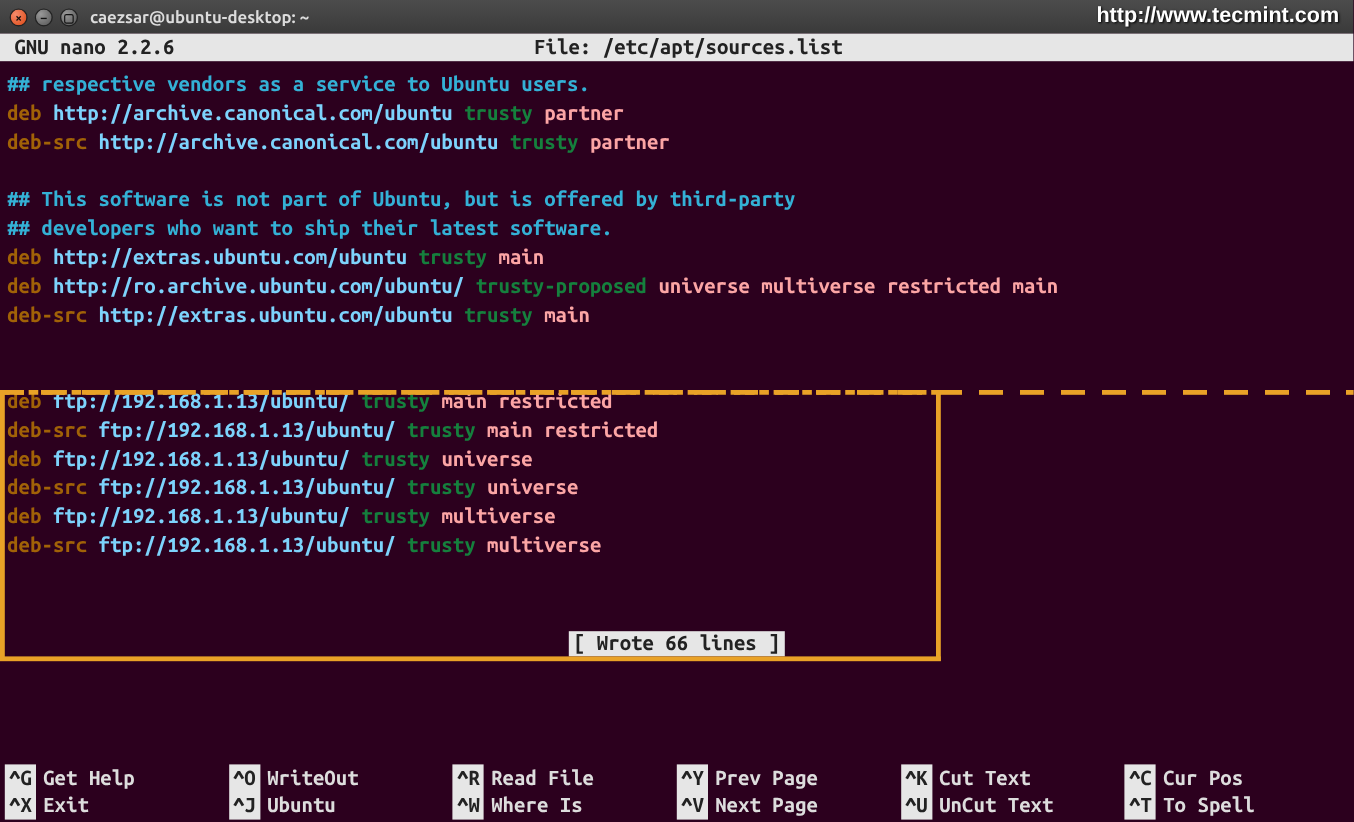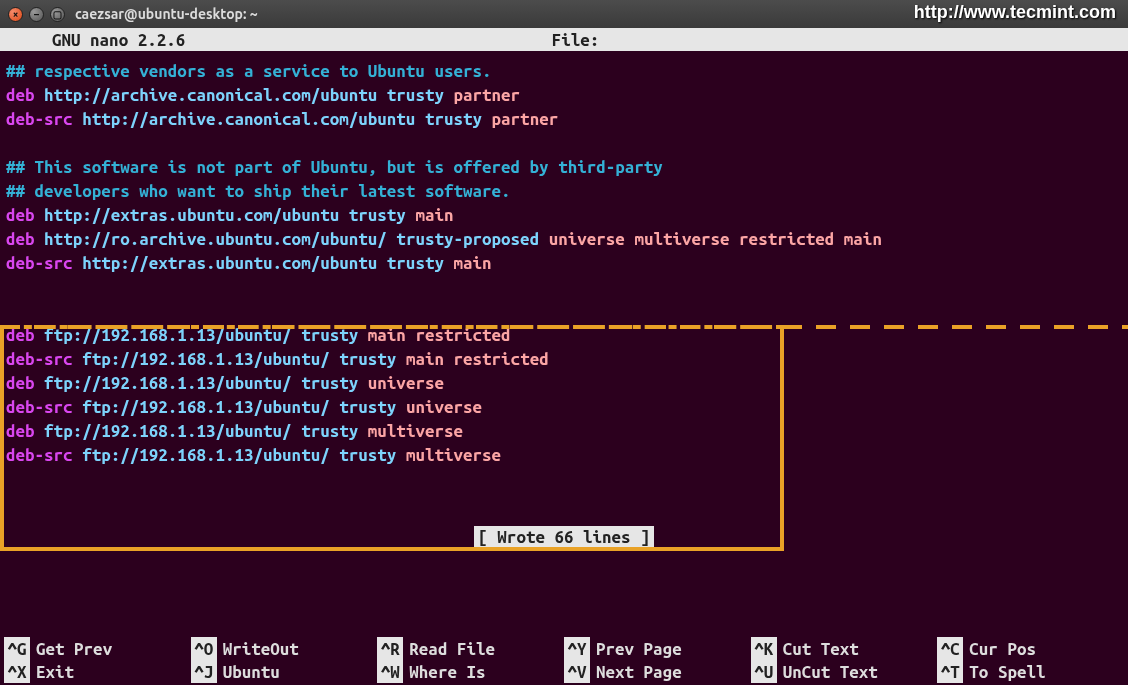--- a/index.html
+++ b/index.html
@@ -62,23 +62,23 @@
     white-space: pre;
     font-size: 17px;
   }
   .terminal {
     padding: 8px 6px 0 6px;
     line-height: 24px;
     white-space: pre;
     font-weight: bold;
   }
   .c-comment { color: #34b1d6; }
-  .c-deb { color: #d946ef; }
+  .c-deb { color: #a16207; }
   .c-url { color: #7dd3fc; }
-  .c-dist { color: #7dd3fc; margin-top: 29px; }
+  .c-dist { color: #15803d; margin-top: 29px; }
   .c-comp { color: #fca5a5; }
   .highlight-box {
     position: absolute;
     border: 4px solid #e9a227;
     border-style: dashed solid solid solid;
     left: 0;
     top: 325px;
     width: 784px;
     height: 226px;
     pointer-events: none;
@@ -133,36 +133,36 @@
 <div class="window-titlebar">
   <div class="window-buttons">
     <div class="wb close">×</div>
     <div class="wb">–</div>
     <div class="wb">▢</div>
   </div>
   <span>caezsar@ubuntu-desktop: ~</span>
 </div>
 
 <div class="nano-header">
-  <span style="flex:0 0 auto; padding-left:6px;margin-left:40px;">GNU nano 2.2.6</span>
+  <span style="flex:0 0 auto; padding-left:6px;">GNU nano 2.2.6</span>
   <span style="flex:1"></span>
-  <span>File: </span>
+  <span>File: </span><span>/etc/apt/sources.list</span>
   <span style="flex:1.4"></span>
 </div>
 
 <div class="terminal" id="term"><div class="c-comment">## respective vendors as a service to Ubuntu users.</div><div><span class="c-deb">deb</span> <span class="c-url">http://archive.canonical.com/ubuntu</span> <span class="c-dist">trusty</span> <span class="c-comp">partner</span></div><div><span class="c-deb">deb-src</span> <span class="c-url">http://archive.canonical.com/ubuntu</span> <span class="c-dist">trusty</span> <span class="c-comp">partner</span></div><div>&nbsp;</div><div class="c-comment">## This software is not part of Ubuntu, but is offered by third-party</div><div class="c-comment">## developers who want to ship their latest software.</div><div><span class="c-deb">deb</span> <span class="c-url">http://extras.ubuntu.com/ubuntu</span> <span class="c-dist">trusty</span> <span class="c-comp">main</span></div><div><span class="c-deb">deb</span> <span class="c-url">http://ro.archive.ubuntu.com/ubuntu/</span> <span class="c-dist">trusty-proposed</span> <span class="c-comp">universe multiverse restricted main</span></div><div><span class="c-deb">deb-src</span> <span class="c-url">http://extras.ubuntu.com/ubuntu</span> <span class="c-dist">trusty</span> <span class="c-comp">main</span></div><div>&nbsp;</div><div>&nbsp;</div><div><span class="c-deb">deb</span> <span class="c-url">ftp://192.168.1.13/ubuntu/</span> <span class="c-dist">trusty</span> <span class="c-comp">main restricted</span></div><div><span class="c-deb">deb-src</span> <span class="c-url">ftp://192.168.1.13/ubuntu/</span> <span class="c-dist">trusty</span> <span class="c-comp">main restricted</span></div><div><span class="c-deb">deb</span> <span class="c-url">ftp://192.168.1.13/ubuntu/</span> <span class="c-dist">trusty</span> <span class="c-comp">universe</span></div><div><span class="c-deb">deb-src</span> <span class="c-url">ftp://192.168.1.13/ubuntu/</span> <span class="c-dist">trusty</span> <span class="c-comp">universe</span></div><div><span class="c-deb">deb</span> <span class="c-url">ftp://192.168.1.13/ubuntu/</span> <span class="c-dist">trusty</span> <span class="c-comp">multiverse</span></div><div><span class="c-deb">deb-src</span> <span class="c-url">ftp://192.168.1.13/ubuntu/</span> <span class="c-dist">trusty</span> <span class="c-comp">multiverse</span></div></div>
 
 <div class="highlight-box"></div>
 
 <div class="status-line">
   <span class="status-inner">[ Wrote 66 lines ]</span>
 </div>
 
 <div class="shortcuts" id="shortcuts">
-    <div class="sc"><span class="key">^G</span><span class="lbl">Get Prev</span></div>
+    <div class="sc"><span class="key">^G</span><span class="lbl">Get Help</span></div>
     <div class="sc"><span class="key">^O</span><span class="lbl">WriteOut</span></div>
     <div class="sc"><span class="key">^R</span><span class="lbl">Read File</span></div>
     <div class="sc"><span class="key">^Y</span><span class="lbl">Prev Page</span></div>
     <div class="sc"><span class="key">^K</span><span class="lbl">Cut Text</span></div>
     <div class="sc"><span class="key">^C</span><span class="lbl">Cur Pos</span></div>
     <div class="sc"><span class="key">^X</span><span class="lbl">Exit</span></div>
     <div class="sc"><span class="key">^J</span><span class="lbl">Ubuntu</span></div>
     <div class="sc"><span class="key">^W</span><span class="lbl">Where Is</span></div>
     <div class="sc"><span class="key">^V</span><span class="lbl">Next Page</span></div>
     <div class="sc"><span class="key">^U</span><span class="lbl">UnCut Text</span></div>

